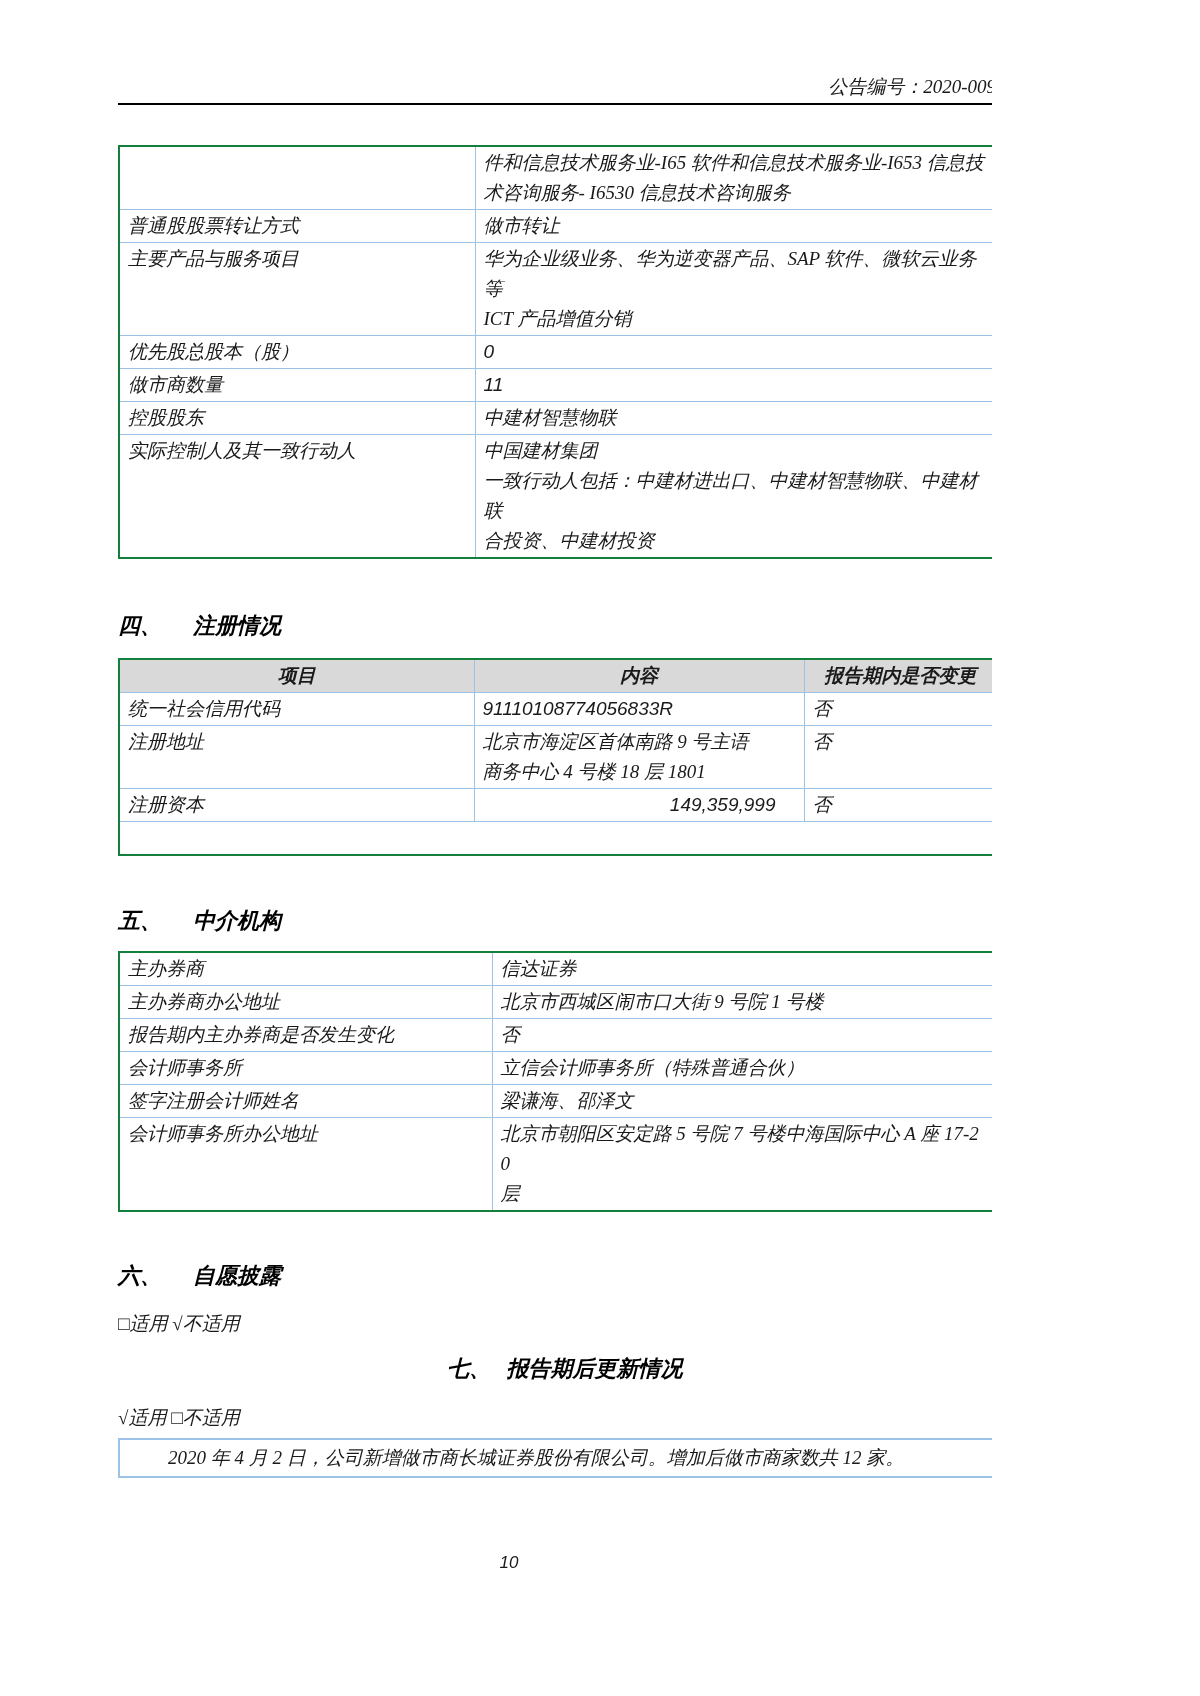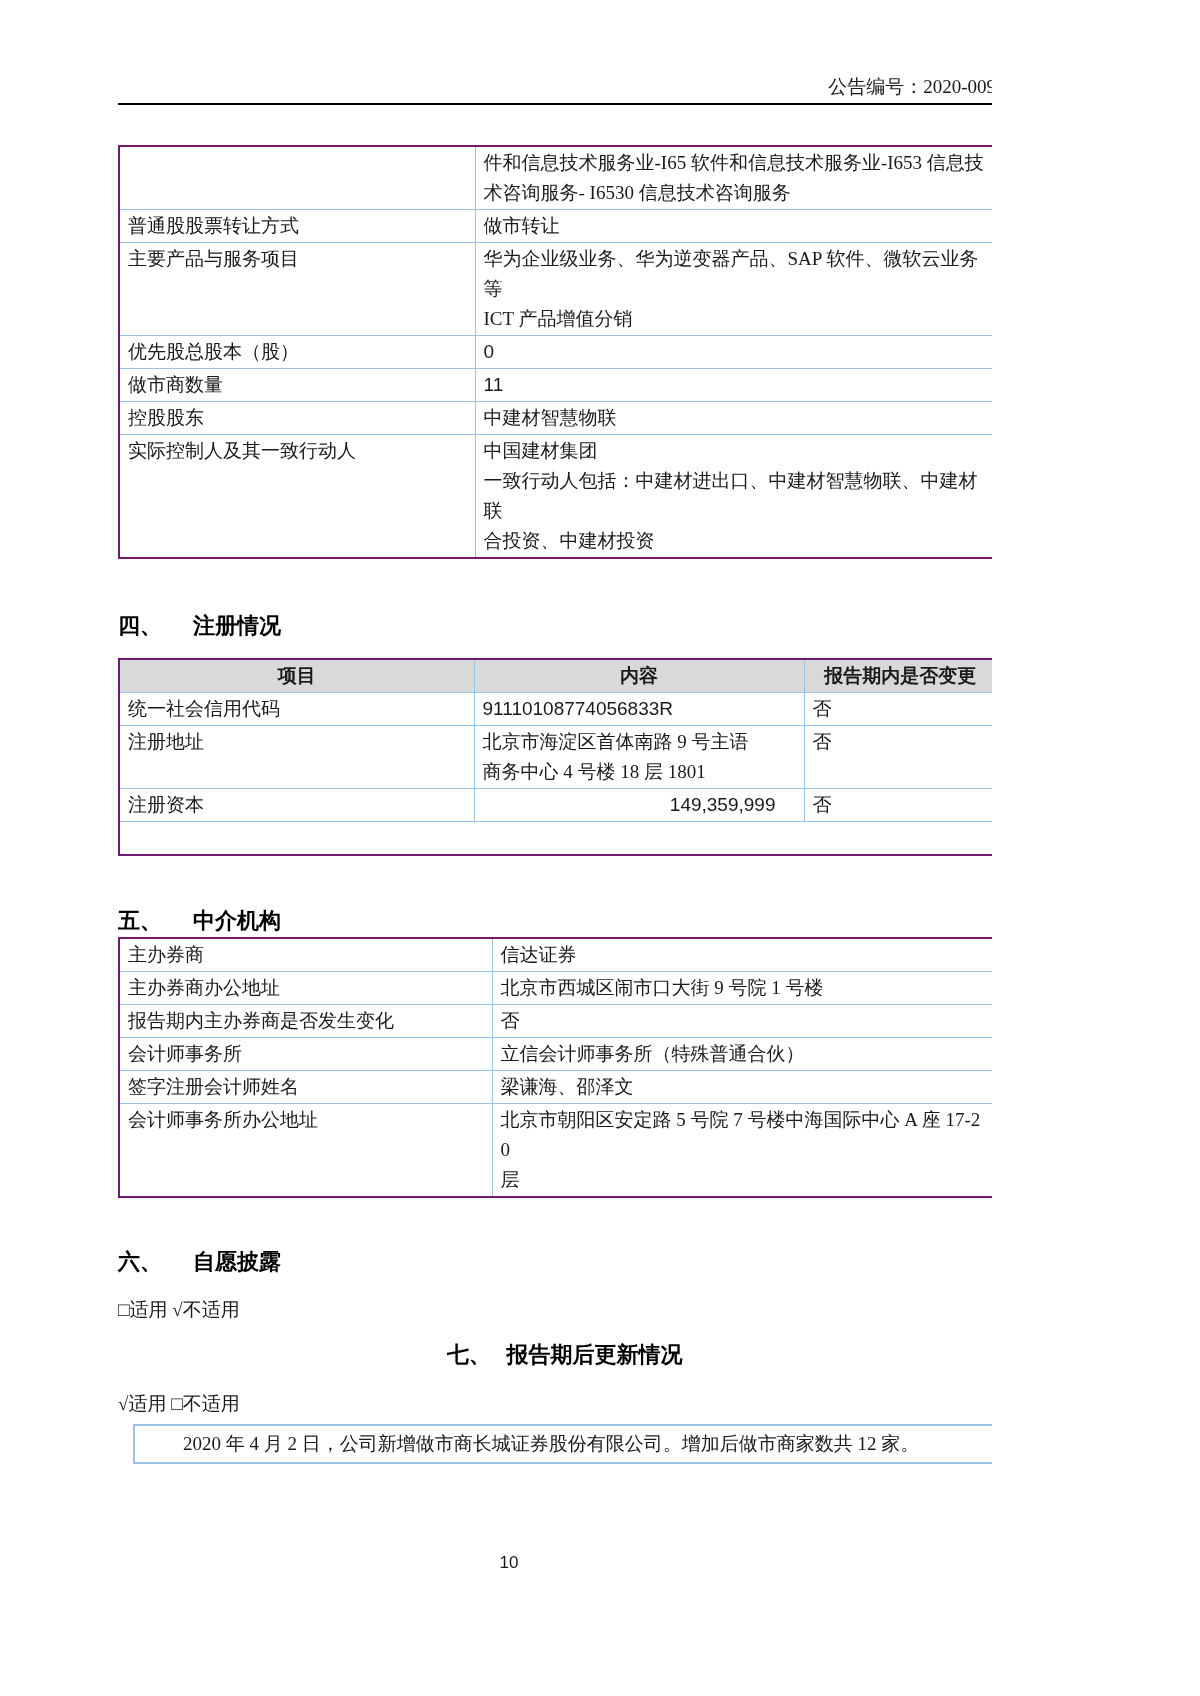--- a/index.html
+++ b/index.html
@@ -4,32 +4,33 @@
 <style>
   html,body{margin:0;padding:0;background:#ffffff;}
   .page{
     position:relative;
     width:992px;
     height:1696px;
     background:#ffffff;
     font-family:"Liberation Serif","DejaVu Serif",serif;
     color:#1a1a1a;
     overflow:hidden;
+    font-style:italic;
   }
   .content{margin:0 118px;width:878px;}
 
   
   .doc-header{padding-top:74px;text-align:right;font-size:19px;line-height:26px;}
   .header-rule{margin-top:3px;border-bottom:2px solid #000;}
 
   
   table.tbl{
     border-collapse:collapse;
     width:878px;
-    border:2px solid #701a75;
+    border:2px solid #15803d;
     table-layout:fixed;
   }
   table.tbl td, table.tbl th{
     border:1px solid #9CC2E5;
     font-size:19px;
     line-height:30px;
     vertical-align:top;
     padding:1px 8px;
     word-break:break-all;
   }
@@ -59,35 +60,34 @@
     background:#D9D9D9;
     text-align:center;
     font-weight:bold;
     padding:5px 0;
   }
   .tbl-reg tr.empty-row td{height:30px;padding:1px 8px;}
 
   .right-num{text-align:right;padding-right:28px !important;}
   .num{font-family:"Liberation Sans","DejaVu Sans",sans-serif;font-size:18px;}
 
-  .tbl-agency{margin-top:3px;}
+  .tbl-agency{margin-top:17px;}
   .tbl-agency col.c1{width:373px;}
 
   .applicability{font-size:19px;line-height:28px;color:#1a1a1a;}
   .ap6{margin-top:21px;}
   .ap7{margin-top:22px;}
 
   .note-box{
     margin-top:6px;
     width:874px;
     border:2px solid #9CC2E5;
     font-size:19px;
     line-height:30px;
     padding:3px 0;
-    margin-left:15px;
   }
   .note-box .note-text{display:block;text-indent:48px;}
 
   .page-number{
     position:absolute;
     top:1553px;
     left:13px;
     width:100%;
     text-align:center;
     font-family:"Liberation Sans","DejaVu Sans",sans-serif;

